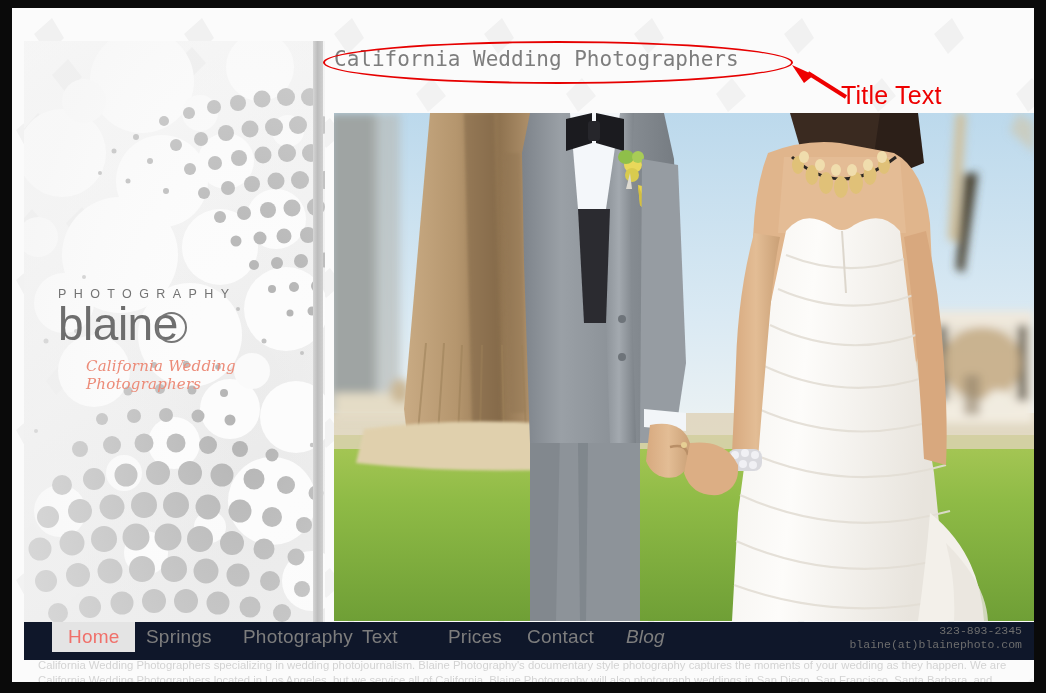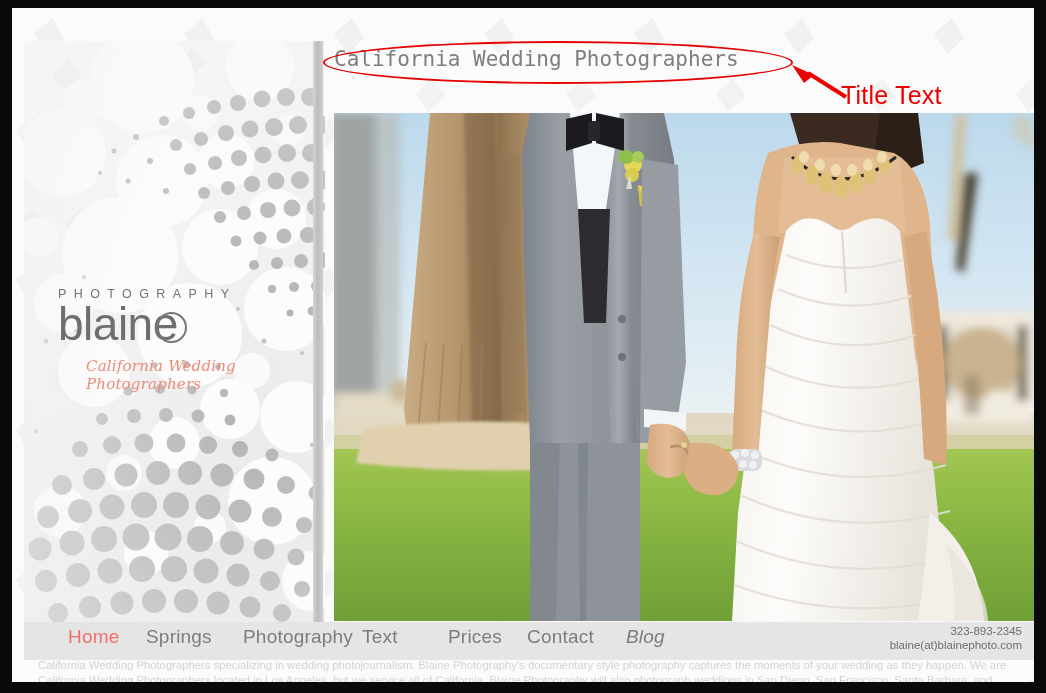--- a/index.html
+++ b/index.html
@@ -171,21 +171,21 @@
   }
   #photo svg { display: block; }
 
   
   #nav {
     position: absolute;
     left: 12px;
     top: 614px;
     width: 1022px;
     height: 38px;
-    background: #e5e5e5;
+    background: #0f172a;
   }
   .nav-item {
     position: absolute;
     top: 0;
     height: 30px;
     line-height: 30px;
     font-family: "Liberation Sans", sans-serif;
     font-weight: 300;
     font-size: 19px;
     color: #7d7d7d;
@@ -195,21 +195,21 @@
   .nav-item.active {
     color: #f0706a;
     background: #e4e4e4;
     padding: 0 16px;
   }
   #contactinfo {
     position: absolute;
     right: 24px;
     top: 2px;
     text-align: right;
-    font-family: Liberation Sans, sans-serif;
+    font-family: Liberation Mono, monospace;
     font-size: 11.5px;
     color: #6d6d6d;
     line-height: 14px;
   }
 
   
   #footer {
     position: absolute;
     left: 12px;
     top: 650px;

